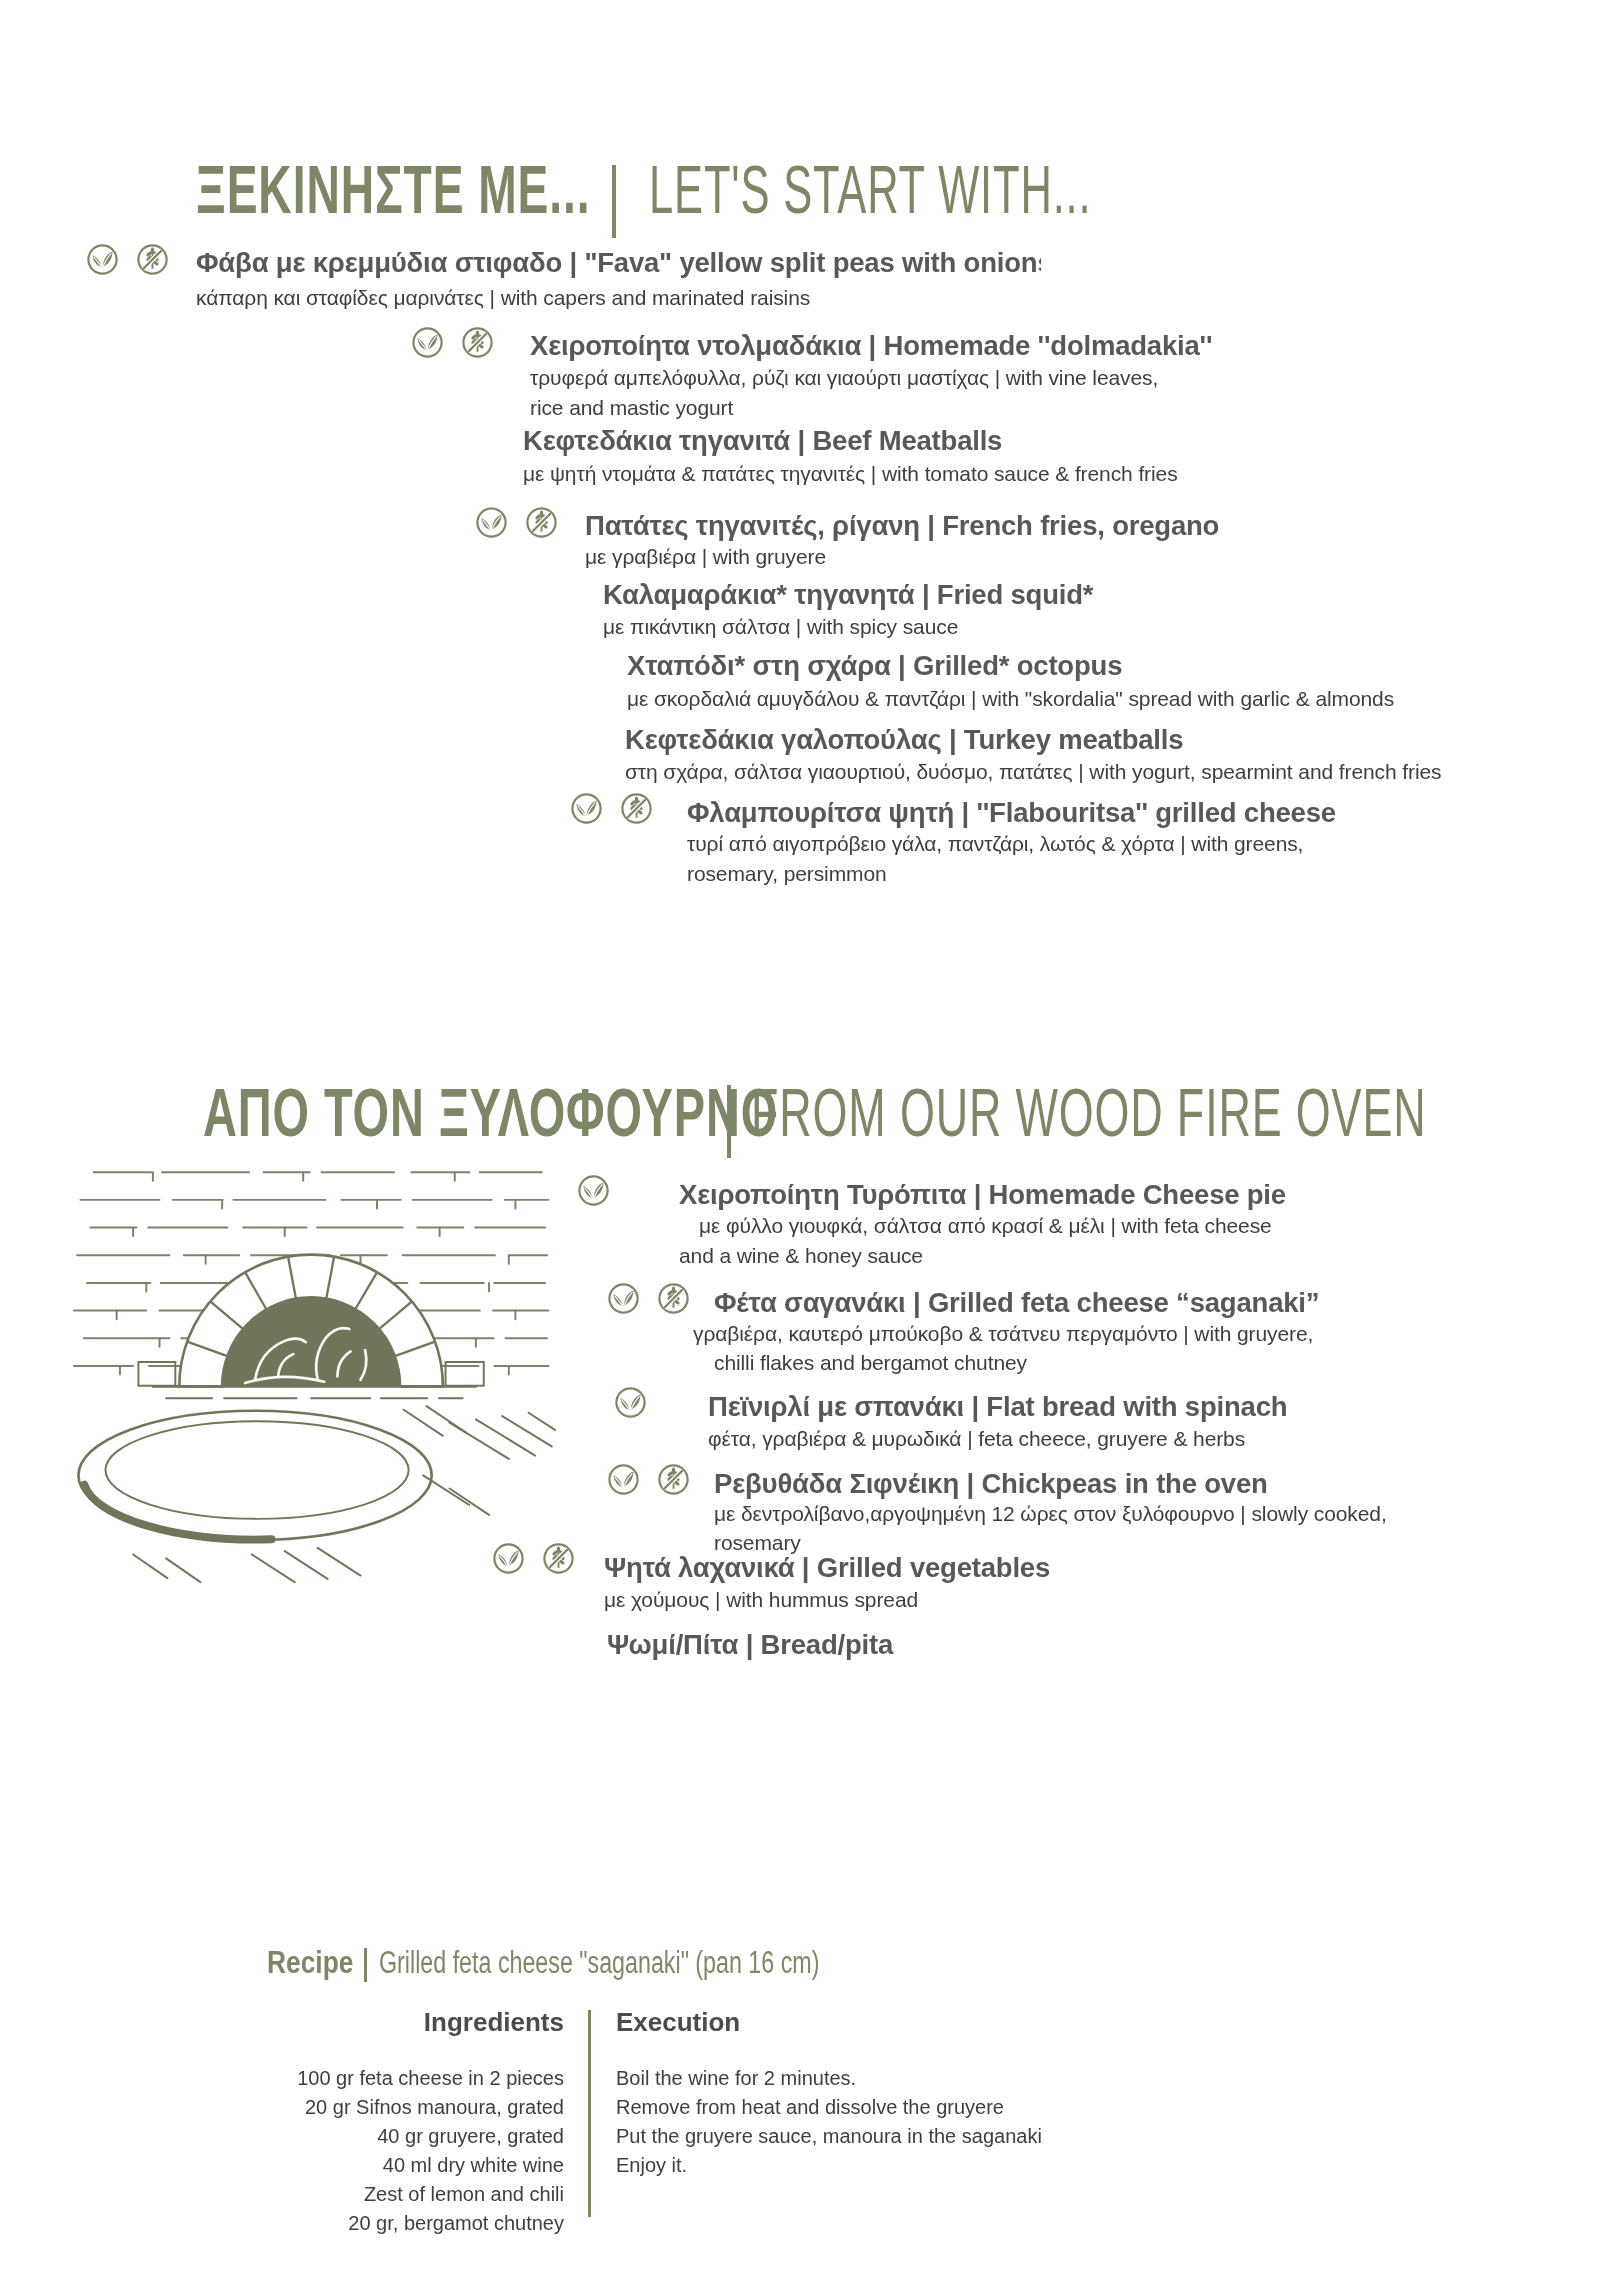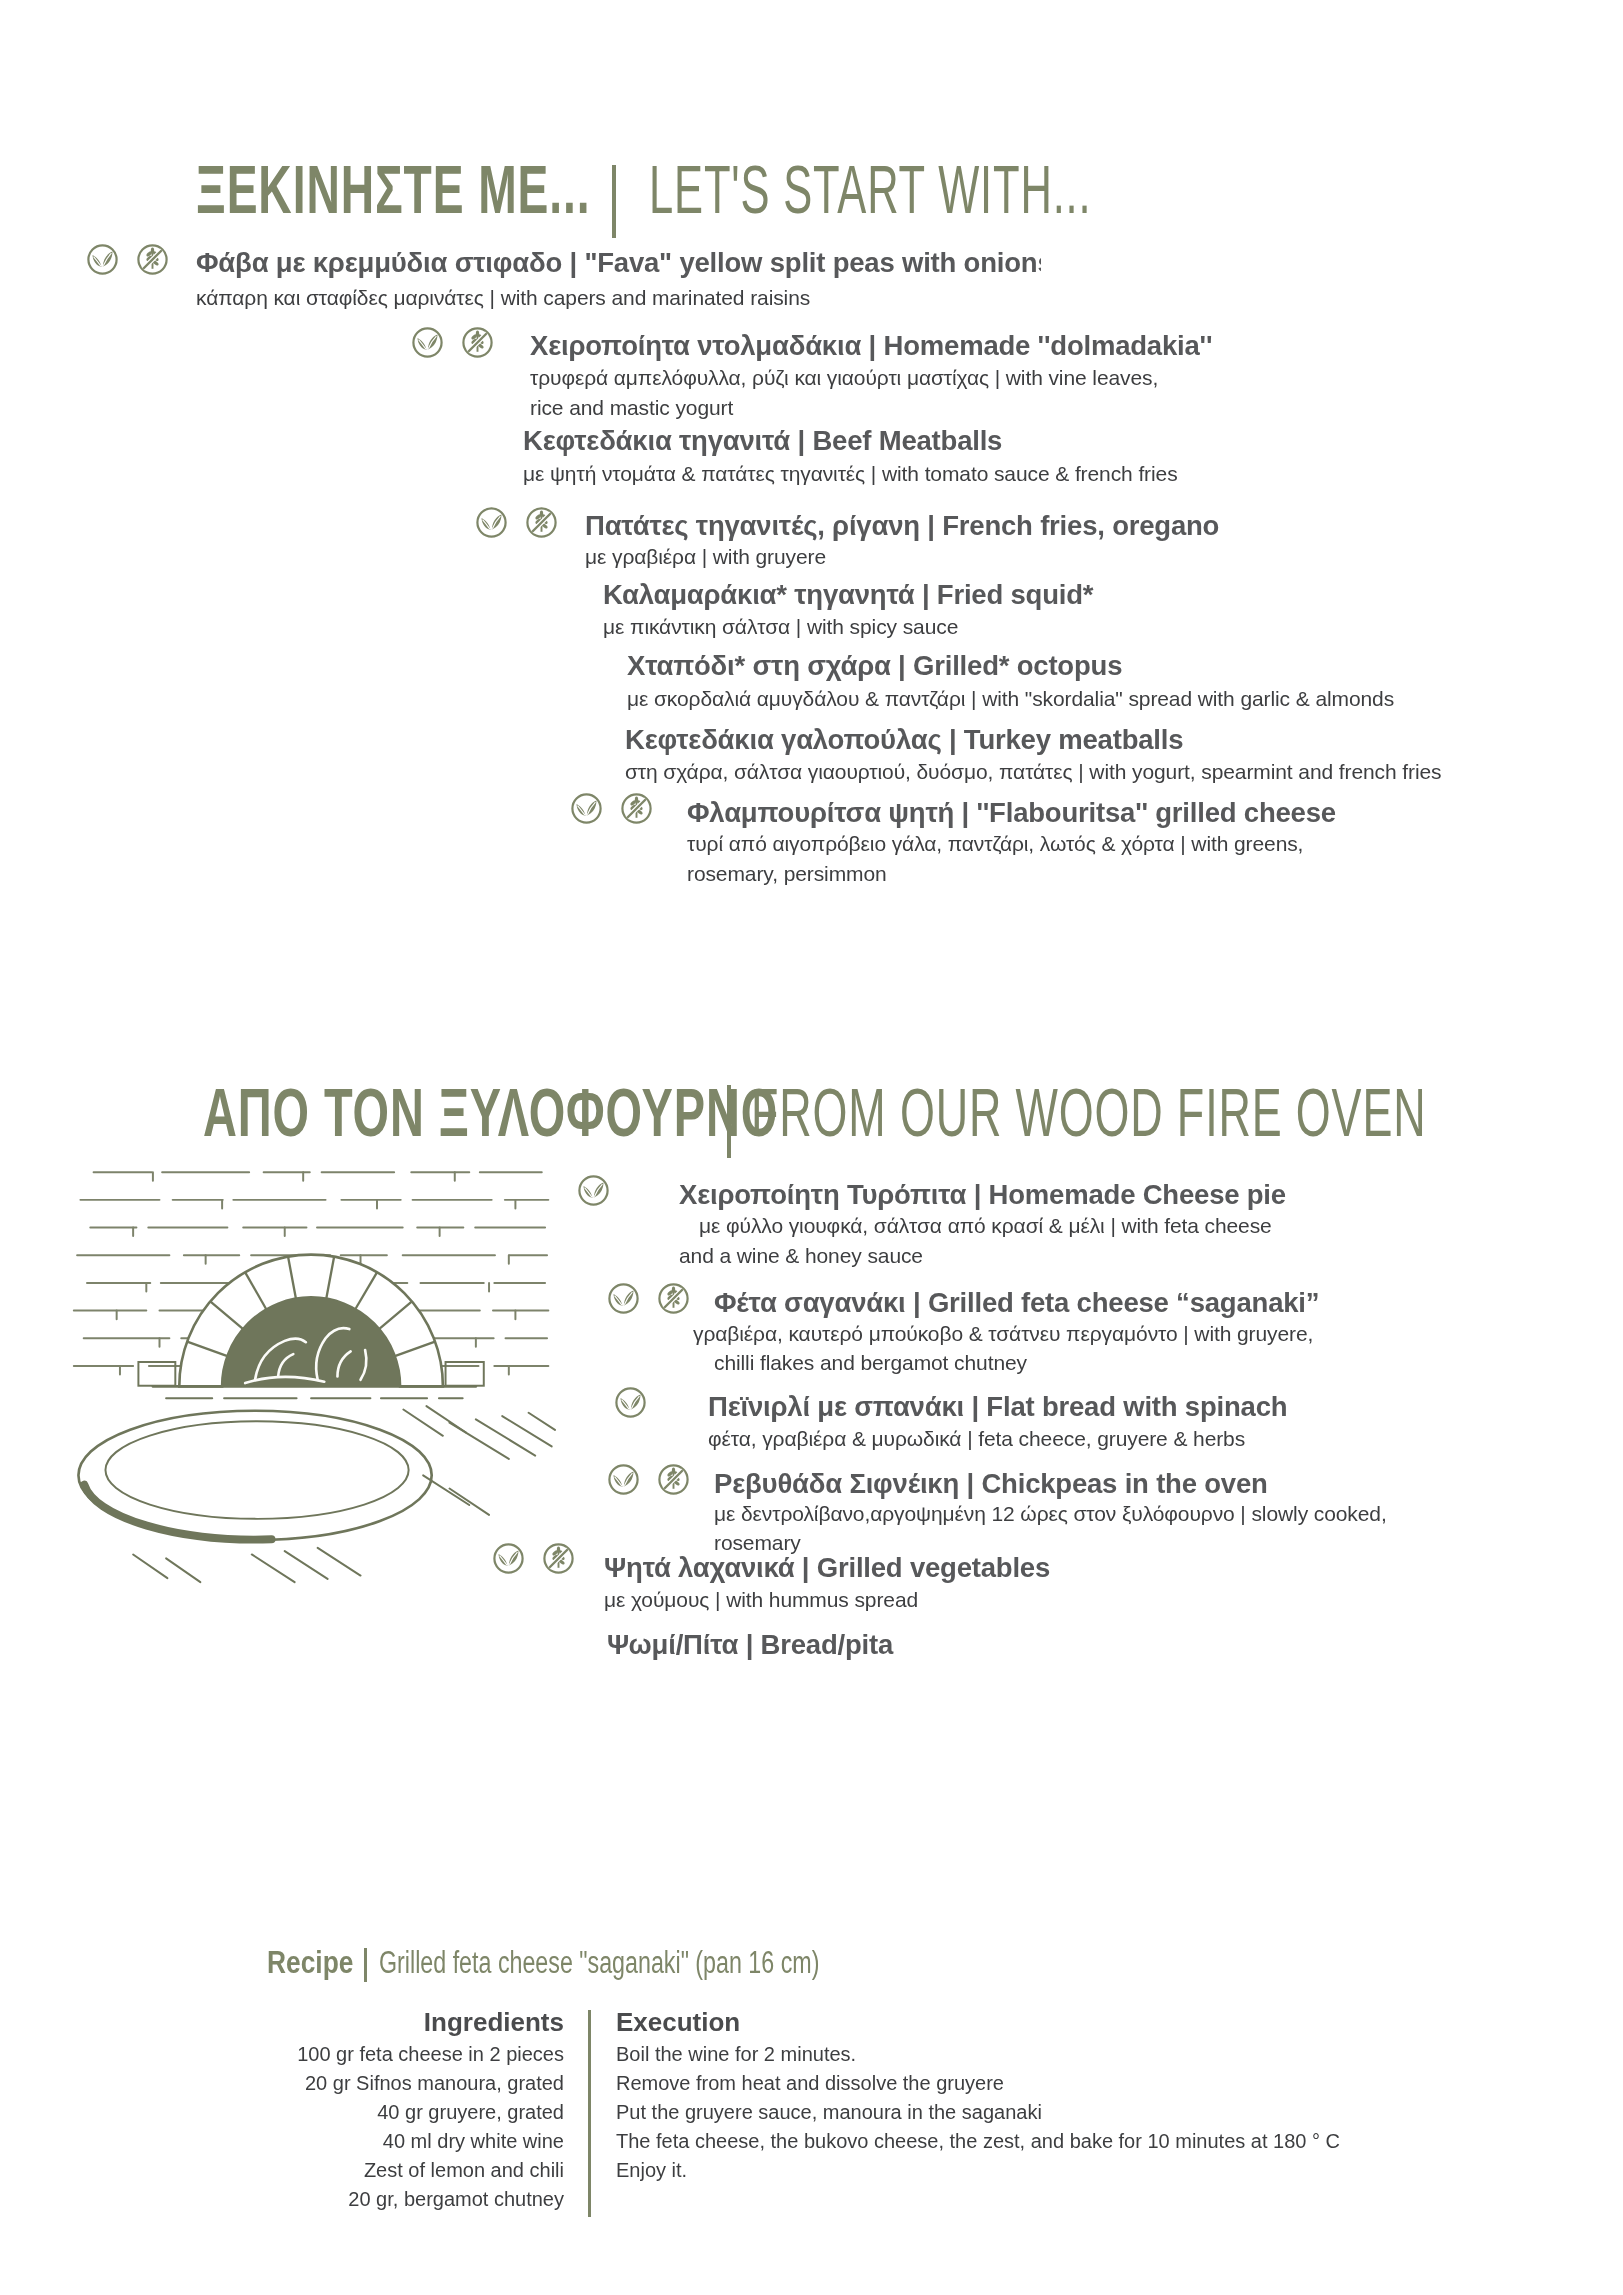--- a/index.html
+++ b/index.html
@@ -51,21 +51,21 @@
   }
   .col-header{
     position:absolute;
     font-size:26px;font-weight:bold;color:#4a4b4d;line-height:1;
     white-space:nowrap;
   }
   .col-header.right{text-align:right;}
   .col-body{
     position:absolute;
     font-size:20px;font-weight:400;color:#3d3e40;
-    line-height:29px;white-space:nowrap;
+    line-height:29px;white-space:nowrap;margin-top:24px;
   }
   .col-body.right{text-align:right;}
   .v-divider{position:absolute;background:#7e8668;}
   .illustration{position:absolute;}
 </style>
 </head>
 <body>
 
 <svg width="0" height="0" style="position:absolute">
   <defs>
@@ -295,18 +295,17 @@
     <div>40 gr gruyere, grated</div>
     <div>40 ml dry white wine</div>
     <div>Zest of lemon and chili</div>
     <div>20 gr, bergamot chutney</div>
   </div>
 
   <div class="col-body" style="left:616px;top:2040px">
     <div>Boil the wine for 2 minutes.</div>
     <div>Remove from heat and dissolve the gruyere</div>
     <div>Put the gruyere sauce, manoura in the saganaki</div>
-    <div>The feta cheese, the bukovo cheese, the zest, and bake for 10 minutes at 180 ° C</div>
     <div>Enjoy it.</div>
   </div>
 
 </div>
 
 
 </body></html>

